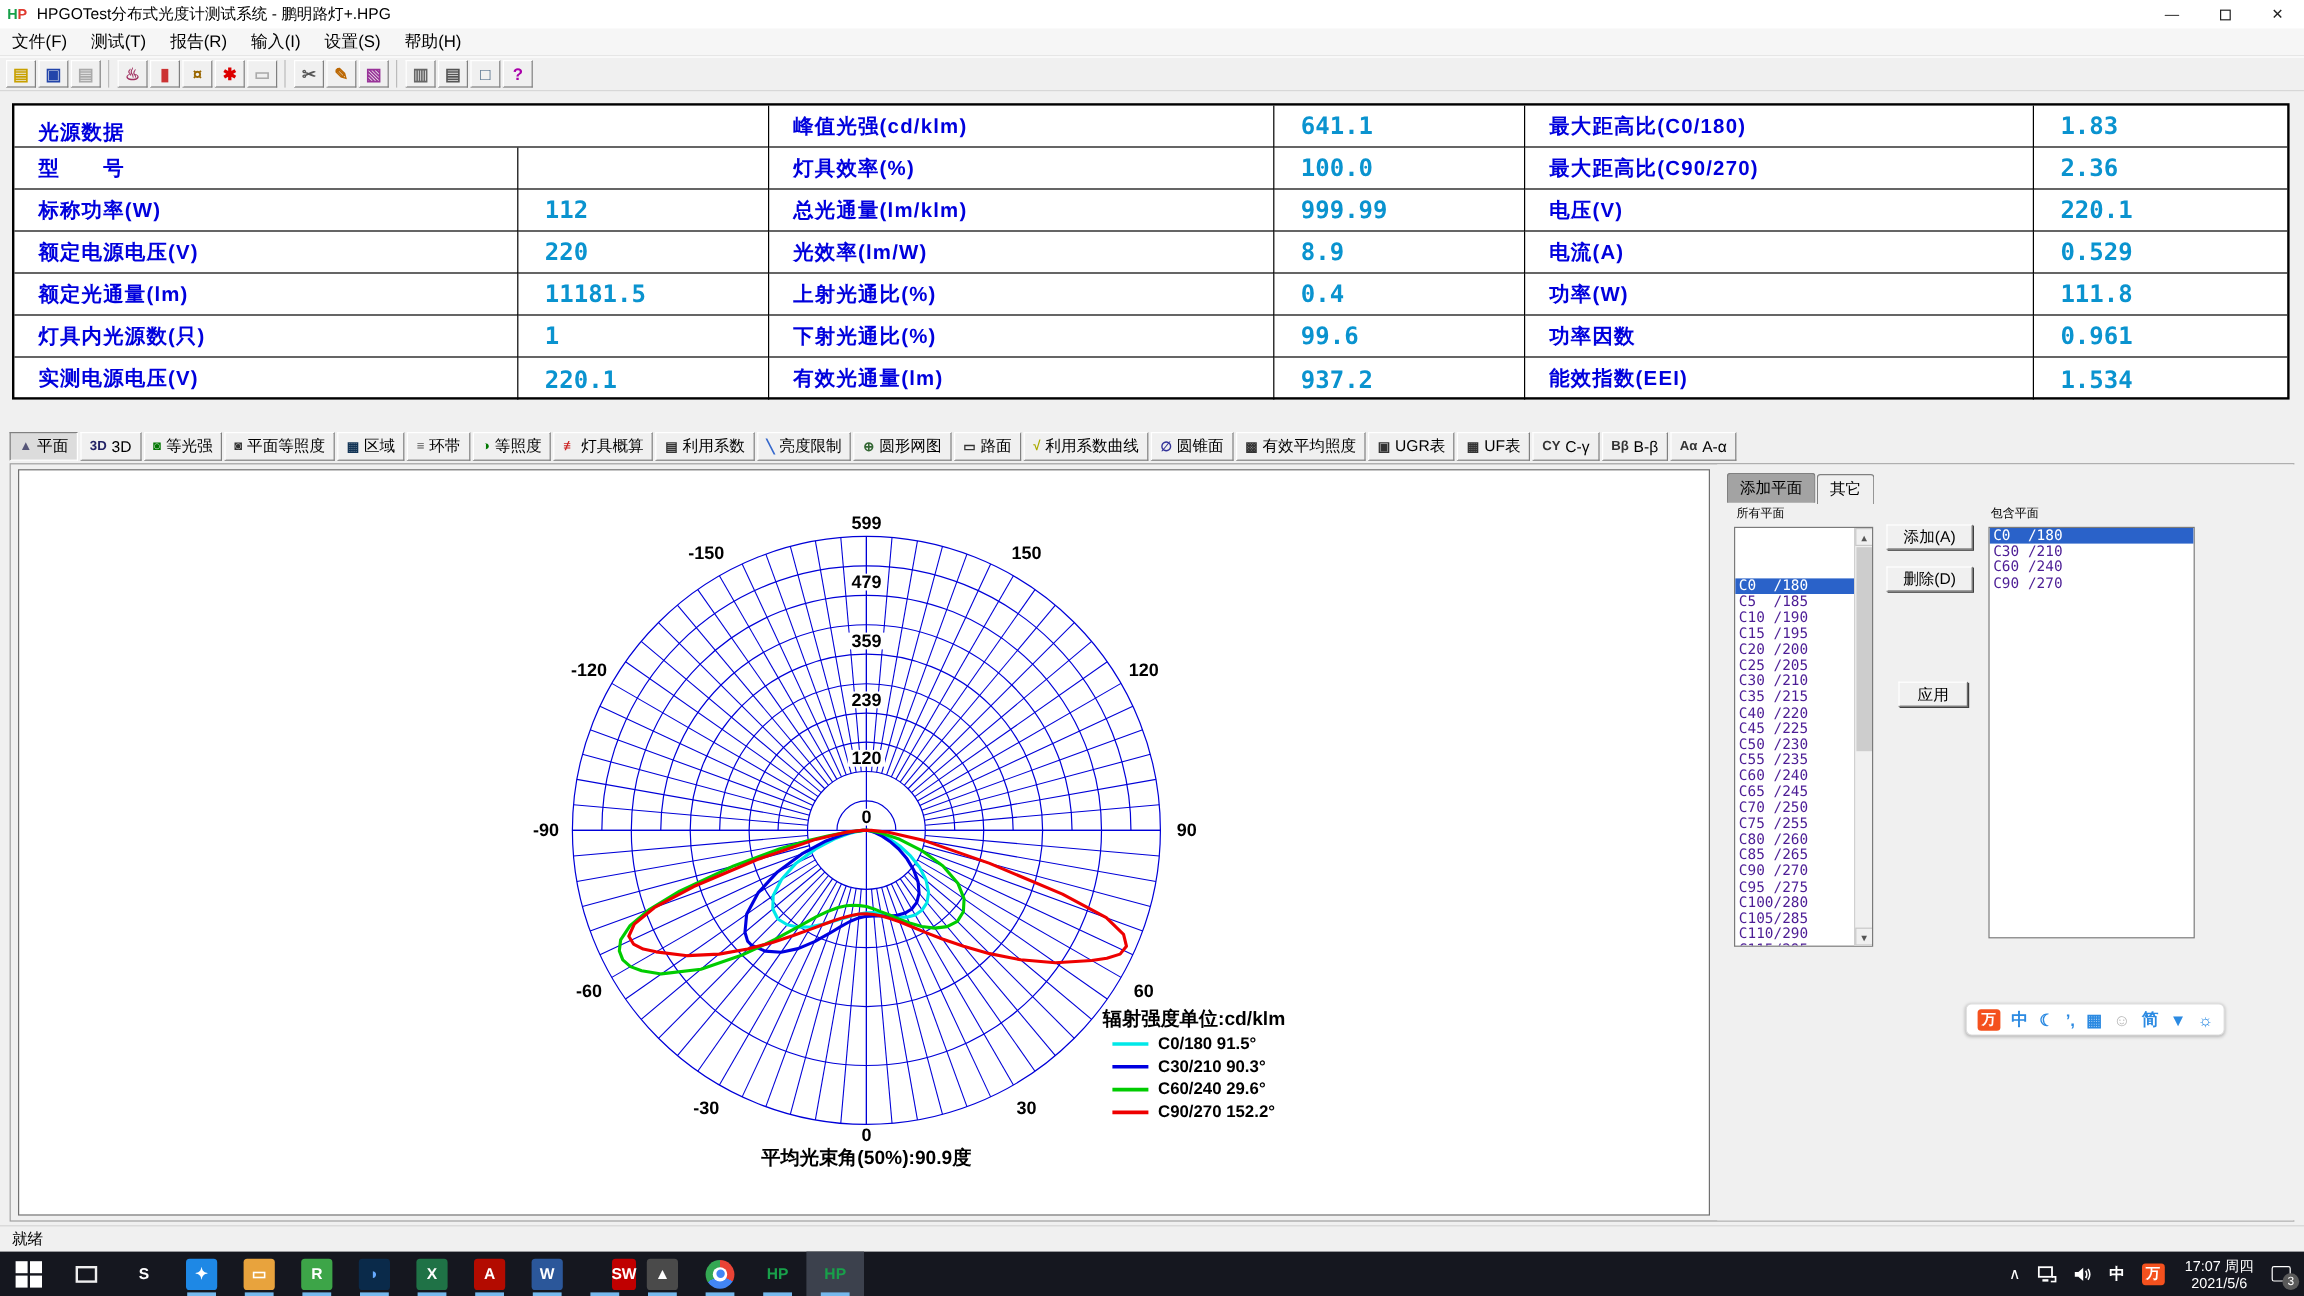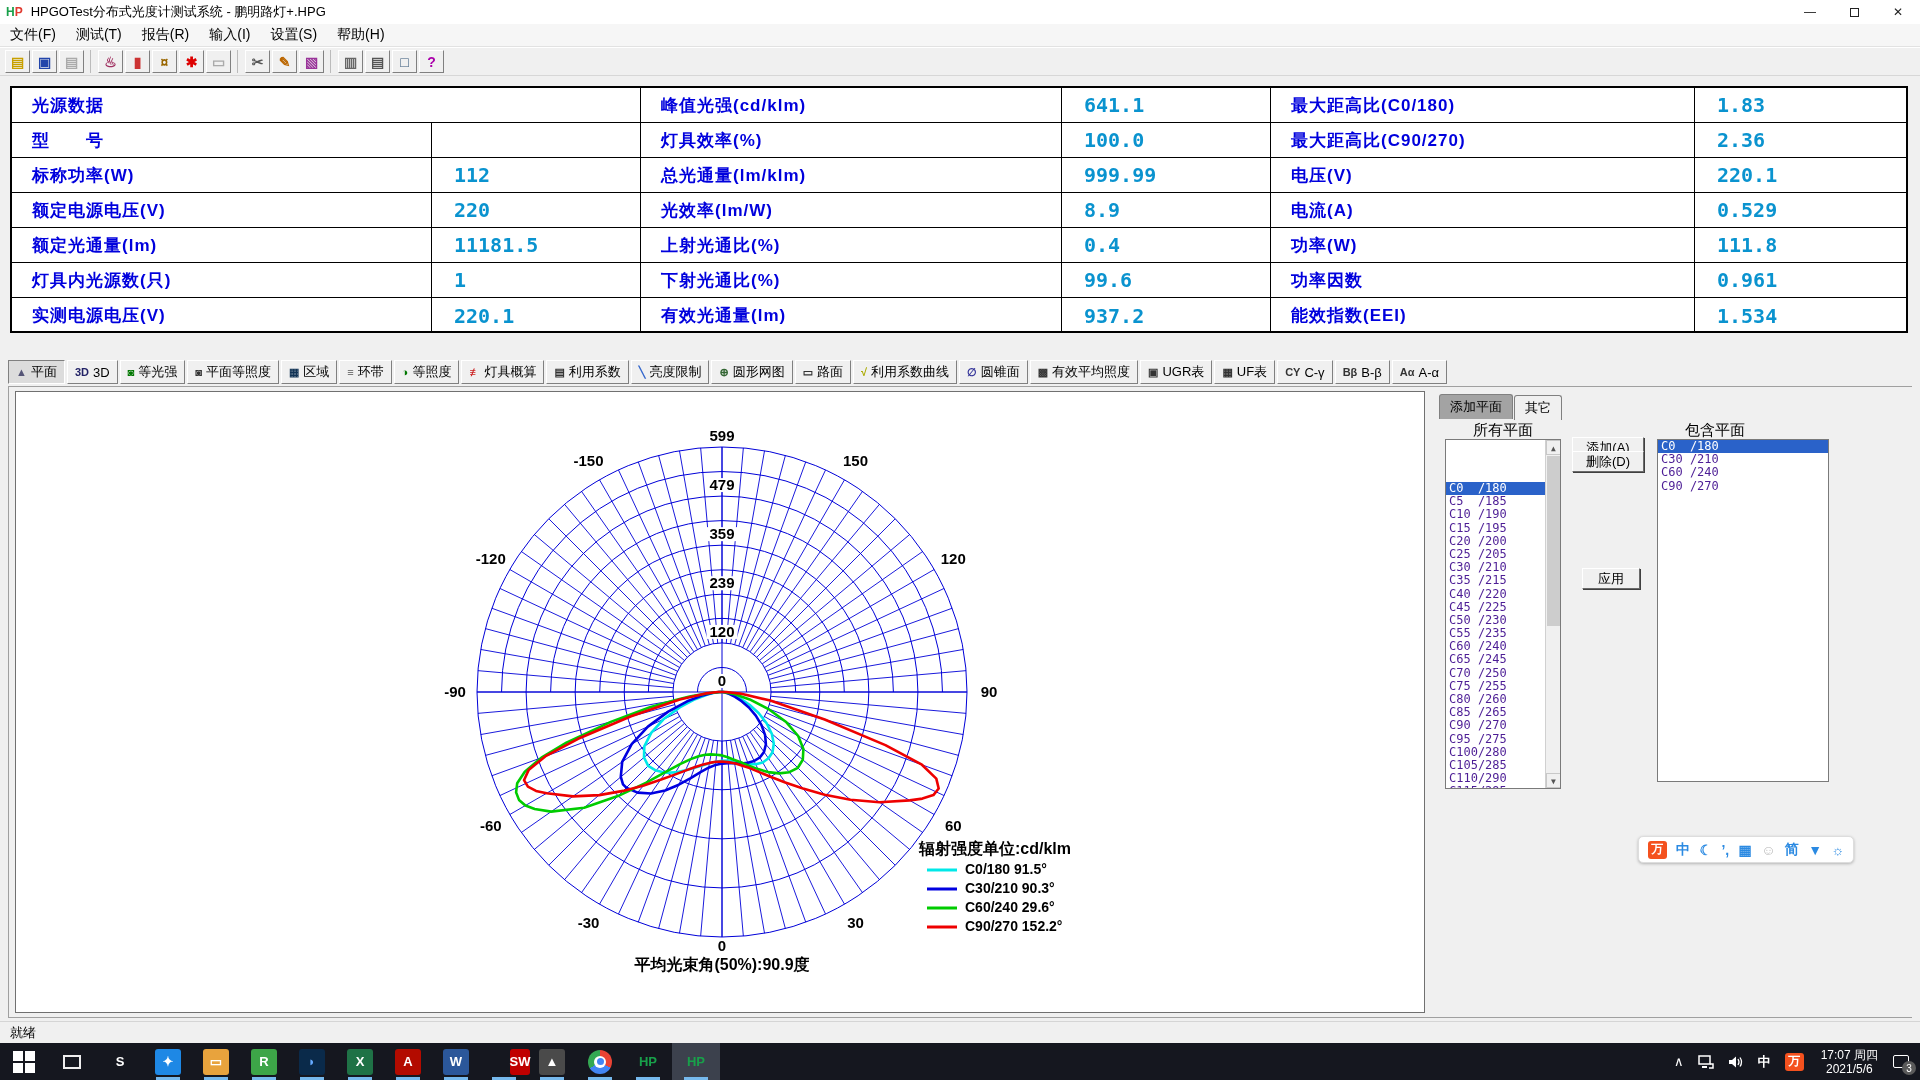--- a/index.html
+++ b/index.html
@@ -33,42 +33,42 @@
   .tsep { width:6px; height:23px; border-right:1px solid #bbb; margin-right:6px; }
 
   
   .dtable { position:absolute; left:10px; top:86px; width:1898px; height:247px; background:#fff;
     border:2px solid #000; display:grid; grid-template-columns:420fr 209fr 421fr 209fr 424fr 211fr;
     grid-auto-rows:35px; }
   .cell { border-right:1px solid #000; border-bottom:1px solid #000; display:flex; align-items:center; overflow:hidden; }
   .cell.lastcol { border-right:none; } .cell.lastrow { border-bottom:none; }
   .lab { color:#0000dd; font-weight:bold; font-size:17px; padding-left:20px; letter-spacing:1px; }
   .val { color:#0a93cf; font-family:"DejaVu Sans Mono", monospace; font-weight:bold; font-size:20px; padding-left:22px; }
-  .span2 { grid-column:span 2; }
+  .span2 { grid-column:span 2;align-items:flex-end; }
 
   
   .tabbar { position:absolute; left:8px; top:358px; width:1904px; height:26px; display:flex; align-items:flex-end; }
   .vtab { height:24px; margin-right:2px; padding:0 7px; background:#f0f0f0; border:1px solid;
     border-color:#fff #808080 #808080 #fff; display:flex; align-items:center; font-size:13px; color:#000; white-space:nowrap; }
   .vtab.active { background:#dcdcdc; border-color:#808080 #fff #fff #808080; }
   .vtab .ticon { font-size:11px; font-weight:bold; margin-right:4px; }
 
   
   .main { position:absolute; left:8px; top:386px; width:1904px; height:632px; background:#f0f0f0;
     border:1px solid #a0a0a0; }
   .chartpanel { position:absolute; left:6px; top:4px; width:1410px; height:622px; background:#fff;
     border:1px solid #707070; }
 
   
   .rightpanel { position:absolute; left:1422px; top:0; width:482px; height:630px; background:#f0f0f0; }
   .rp-tabs { position:absolute; left:8px; top:8px; display:flex; }
   .rptab { padding:3px 10px; font-size:13px; border:1px solid #808080; border-bottom:none;
     background:#f0f0f0; margin-right:1px; border-radius:3px 3px 0 0; }
   .rptab.active { background:#a3a3a3; position:relative; top:-1px; }
-  .rp-label { position:absolute; font-size:15px; color:#000;margin-left:26px; }
+  .rp-label { position:absolute; font-size:10px; color:#000; }
   .listbox { position:absolute; background:#fff; border:1px solid #7a7a7a; overflow:hidden;
     font-family:"DejaVu Sans Mono", monospace; font-size:12px; white-space:pre; }
   .li { height:13.2px; line-height:13.2px; padding-left:3px; color:#4c1d95; }
   .li.sel { background:#2a62c9; color:#fff; }
   .sbar { position:absolute; right:0; top:0; width:15px; height:100%; background:#f0f0f0; border-left:1px solid #d0d0d0; }
   .sb-btn { position:absolute; left:0; width:15px; height:15px; background:#f0f0f0; color:#555;
     font-size:8px; text-align:center; line-height:15px; border:1px solid #c8c8c8; }
   .sb-thumb { position:absolute; left:1px; width:13px; background:#cdcdcd; }
   .btn3d { position:absolute; background:#f0f0f0; border:1px solid; border-color:#fff #6a6a6a #6a6a6a #fff;
     box-shadow:1px 1px 0 #404040; font-size:13px; text-align:center; }
@@ -503,21 +503,21 @@
       </div>
       <div class="rp-label" style="left:16px; top:34px;">所有平面</div>
       <div class="listbox" style="left:14px; top:52px; width:116px; height:350px;" id="allplanes">
         
       <div class="li sel" style="width: 99px;">C0  /180</div><div class="li" style="width: 99px;">C5  /185</div><div class="li" style="width: 99px;">C10 /190</div><div class="li" style="width: 99px;">C15 /195</div><div class="li" style="width: 99px;">C20 /200</div><div class="li" style="width: 99px;">C25 /205</div><div class="li" style="width: 99px;">C30 /210</div><div class="li" style="width: 99px;">C35 /215</div><div class="li" style="width: 99px;">C40 /220</div><div class="li" style="width: 99px;">C45 /225</div><div class="li" style="width: 99px;">C50 /230</div><div class="li" style="width: 99px;">C55 /235</div><div class="li" style="width: 99px;">C60 /240</div><div class="li" style="width: 99px;">C65 /245</div><div class="li" style="width: 99px;">C70 /250</div><div class="li" style="width: 99px;">C75 /255</div><div class="li" style="width: 99px;">C80 /260</div><div class="li" style="width: 99px;">C85 /265</div><div class="li" style="width: 99px;">C90 /270</div><div class="li" style="width: 99px;">C95 /275</div><div class="li" style="width: 99px;">C100/280</div><div class="li" style="width: 99px;">C105/285</div><div class="li" style="width: 99px;">C110/290</div><div class="li" style="width: 99px;">C115/295</div><div class="sbar">
           <div class="sb-btn" style="top:0;">▲</div>
           <div class="sb-thumb" style="top:16px; height:170px;"></div>
           <div class="sb-btn" style="bottom:0;">▼</div>
         </div></div>
       <div class="btn3d" style="left:141px; top:50px; width:72px; height:21px; line-height:19px;">添加(A)</div>
-      <div class="btn3d" style="left:141px; top:64px; width:72px; height:21px; line-height:19px;">删除(D)</div>
+      <div class="btn3d" style="left:141px; top:85px; width:72px; height:21px; line-height:19px;">删除(D)</div>
       <div class="btn3d" style="left:151px; top:181px; width:58px; height:21px; line-height:19px;">应用</div>
       <div class="rp-label" style="left:228px; top:34px;">包含平面</div>
       <div class="listbox" style="left:226px; top:52px; width:172px; height:343px;" id="incplanes"><div class="li sel">C0  /180</div><div class="li">C30 /210</div><div class="li">C60 /240</div><div class="li">C90 /270</div></div>
     </div>
   </div>
 
   <div class="imebar" id="imebar">
       <span class="ime-ic wan">万</span>
       <span class="ime-ic">中</span>
       <span class="ime-ic">☾</span>

